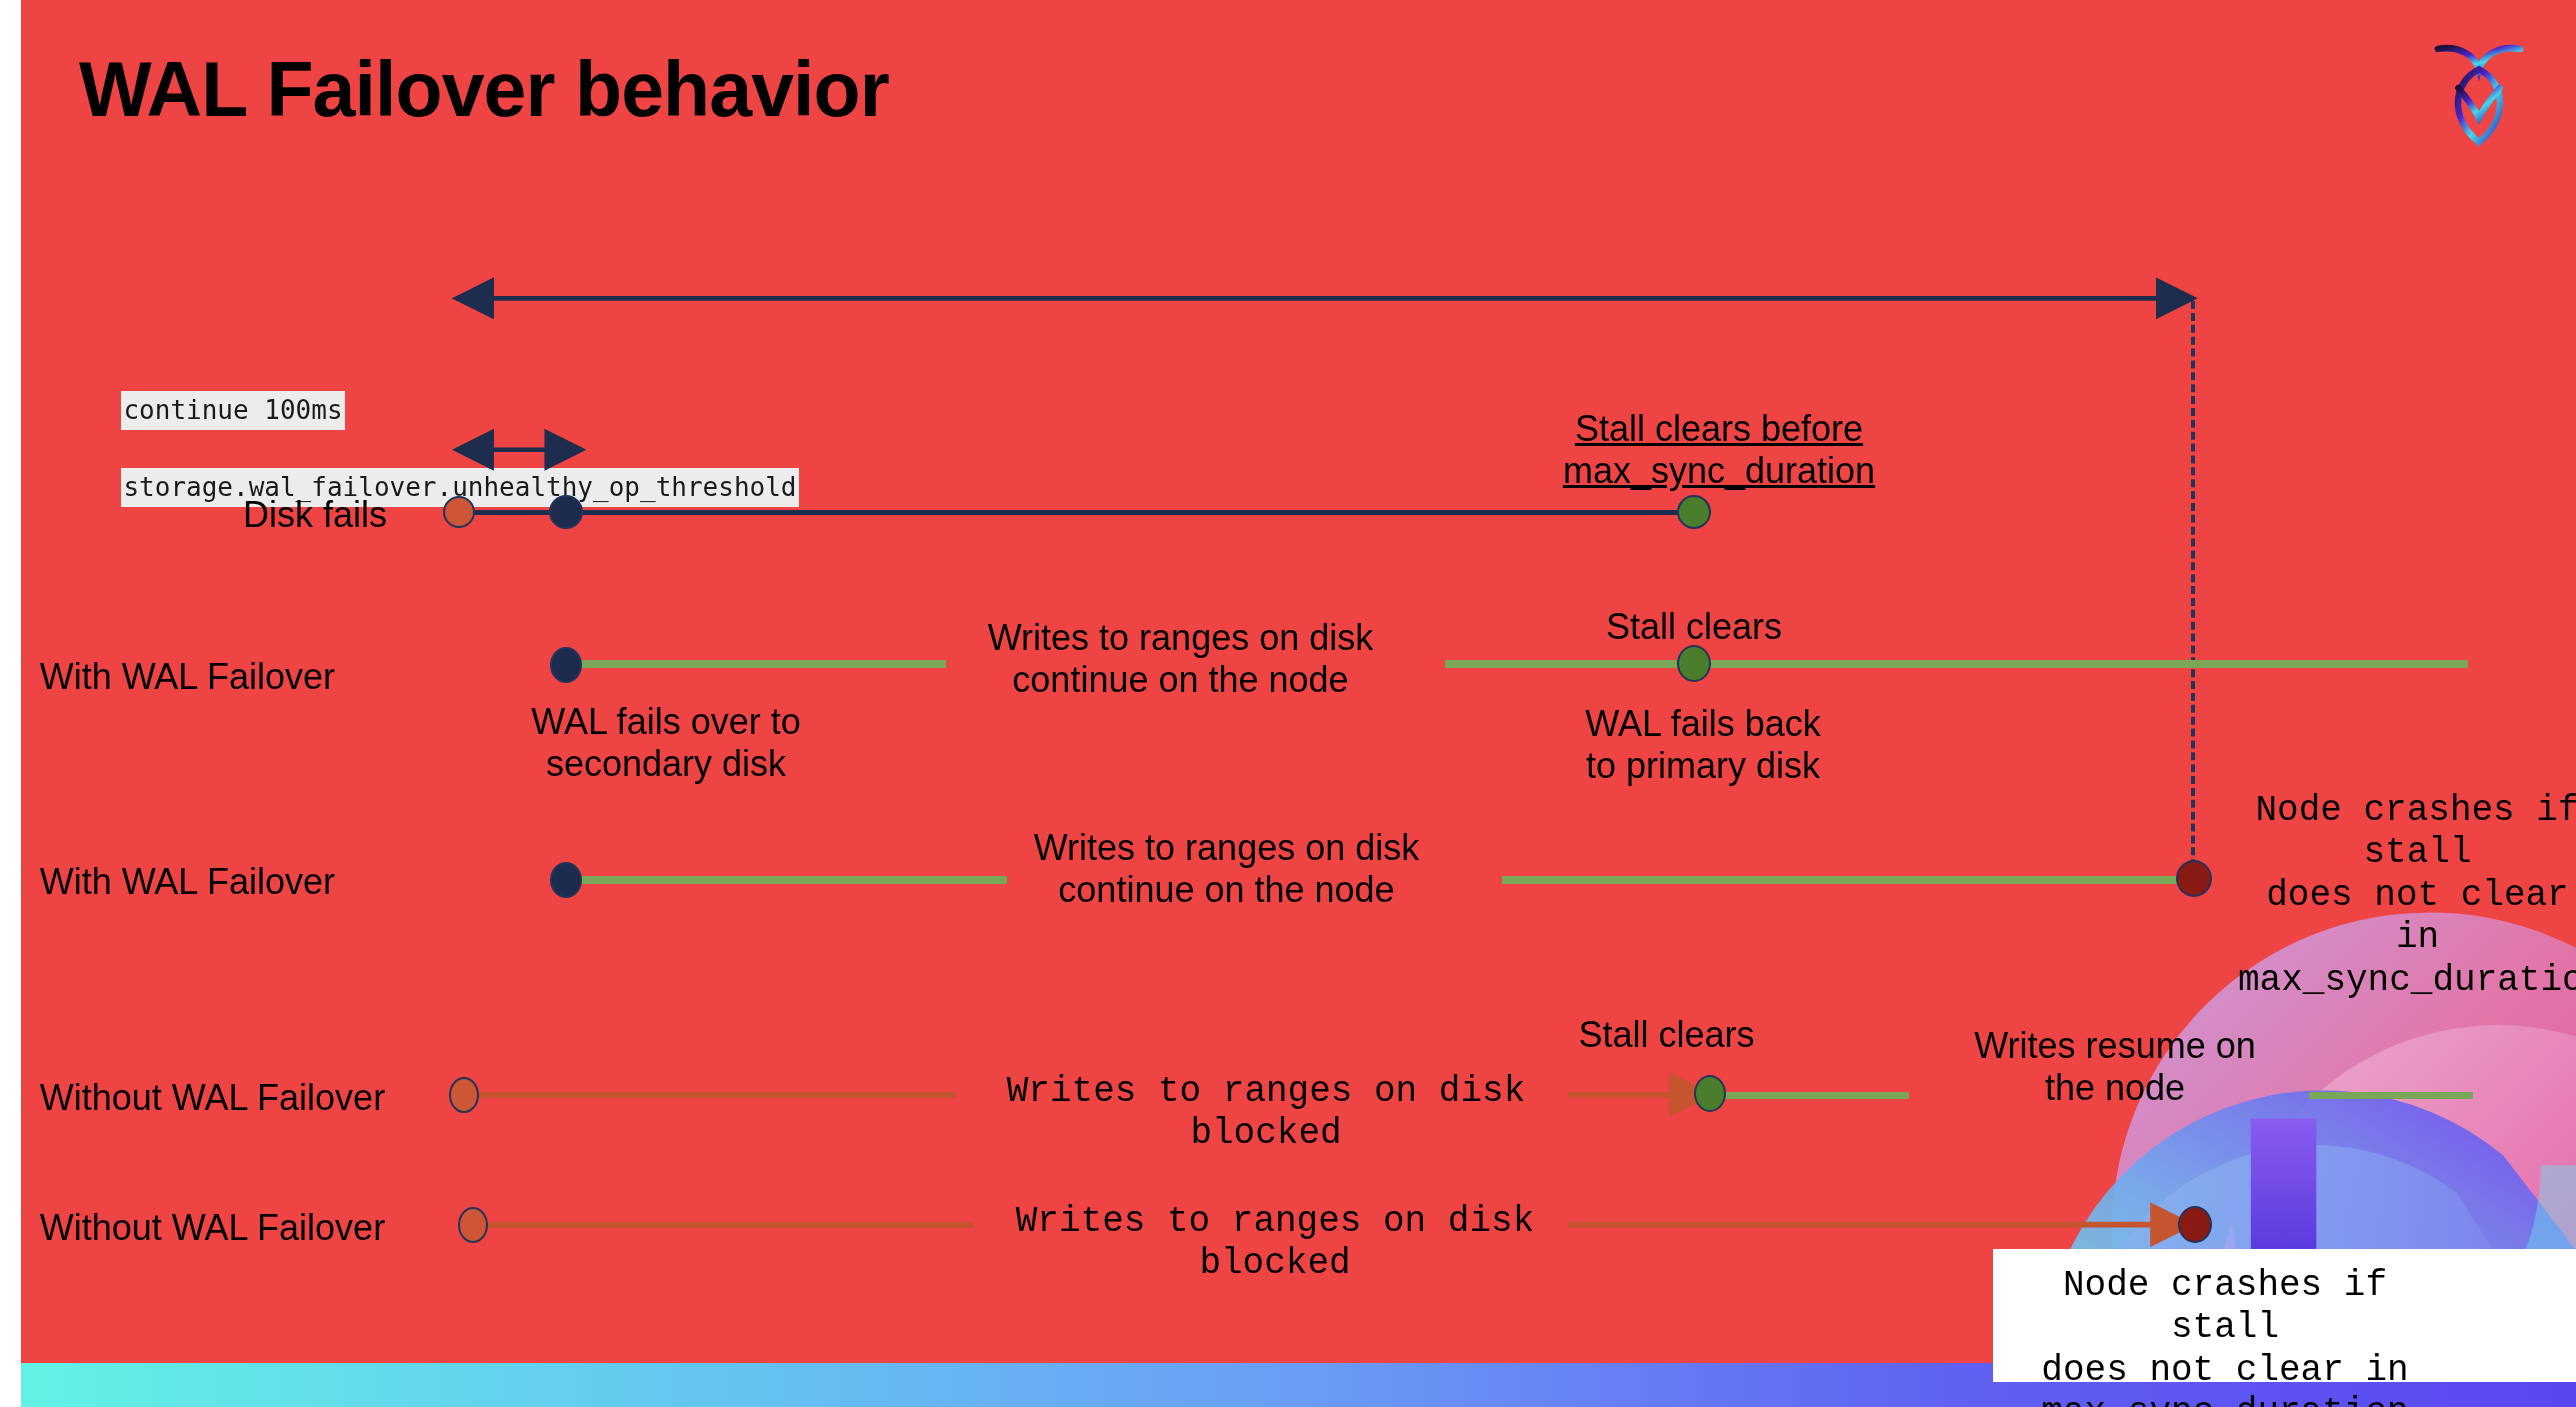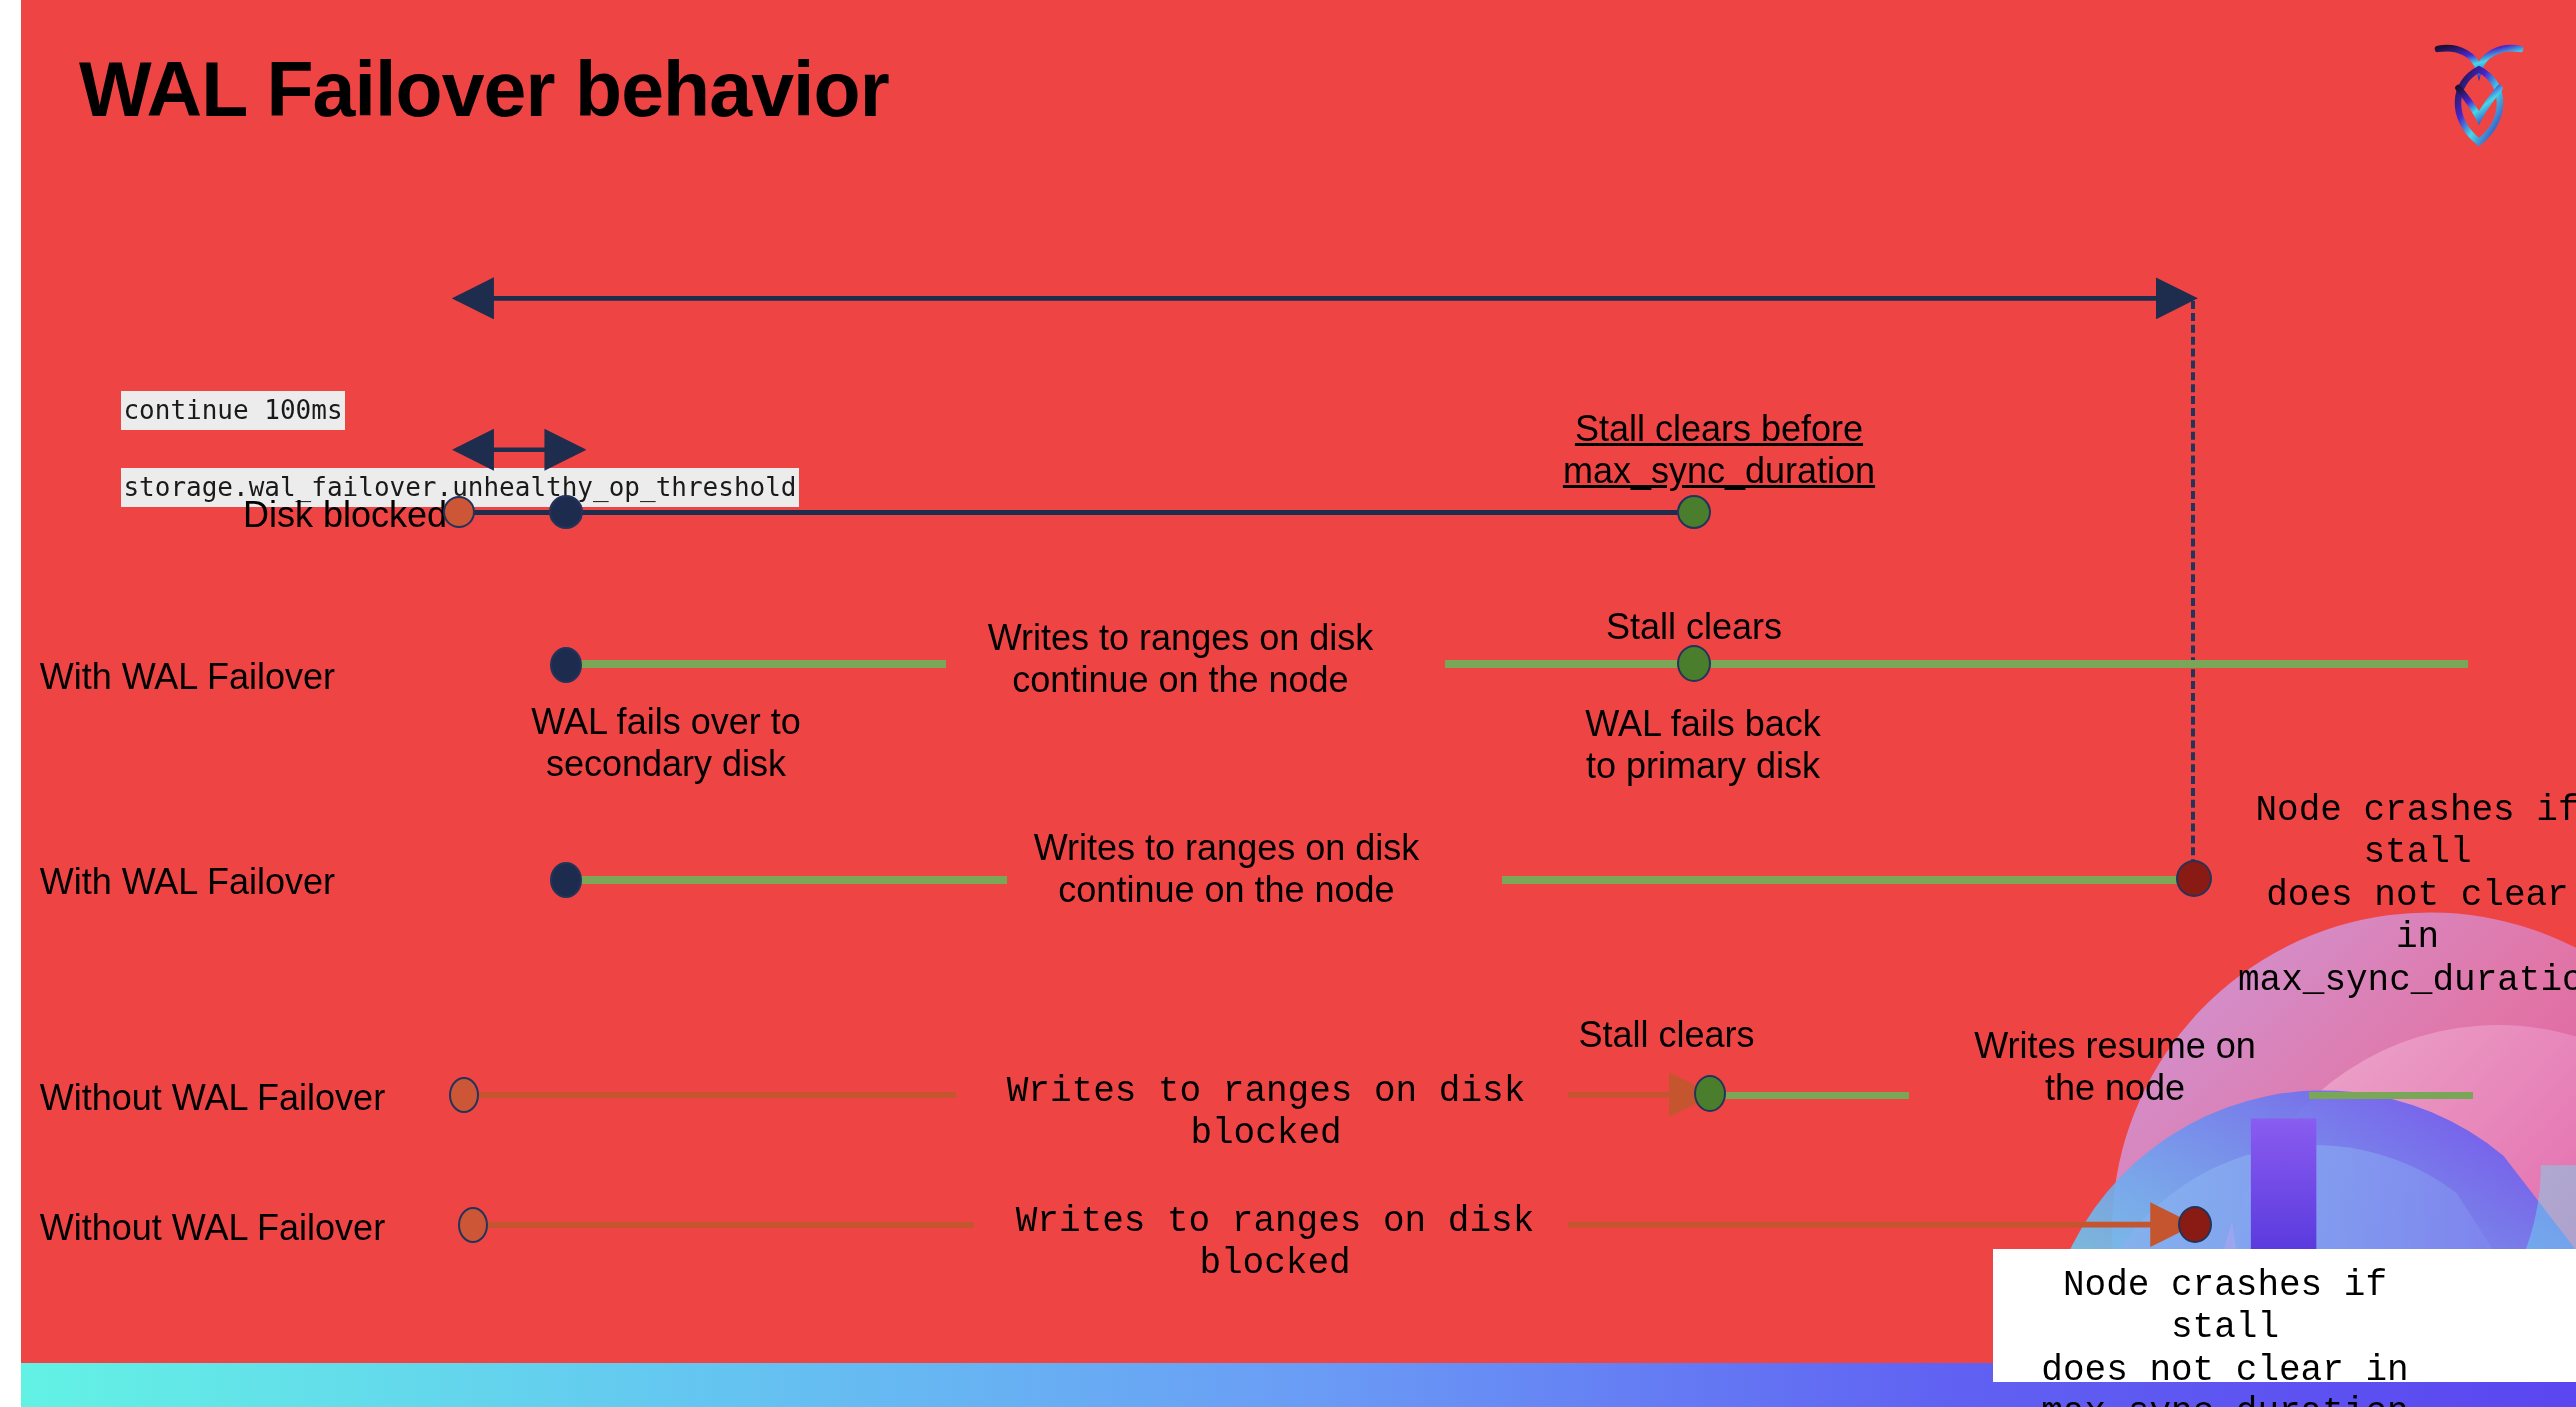--- a/index.html
+++ b/index.html
@@ -238,21 +238,21 @@
 
     <line x1="466" y1="481" x2="600" y2="481" stroke="#1e2d4d" stroke-width="5" marker-start="url(#navyArrowL)" marker-end="url(#navyArrowR)"></line>
 
     <line x1="1655" y1="1171" x2="1805" y2="1171" stroke="#c4552f" stroke-width="6" marker-end="url(#orangeArrowR)"></line>
 
     <line x1="1655" y1="1310" x2="2320" y2="1310" stroke="#c4552f" stroke-width="6" marker-end="url(#orangeArrowR)"></line>
   </svg>
 
   <div class="dashed-v" style="left:2170px; top:301px; height:578px;"></div>
 
-  <div class="row-label" style="left:222px; top:494px;">Disk blocked</div>
+  <div class="row-label" style="left:222px; top:494px;">Disk fails</div>
 
   <div class="tl-line" style="left:439px; top:510px; width:1234px;"></div>
 
   <div class="dot orange" style="left:422px; top:496px; width:32px; height:32px;"></div>
   <div class="dot navy" style="left:528px; top:495px; width:34px; height:34px;"></div>
   <div class="dot green" style="left:1656px; top:495px; width:34px; height:34px;"></div>
 
   <div class="note center" style="left:1525px; top:408px; width:346px;text-decoration:underline;">Stall clears before
 max_sync_duration</div>
 

